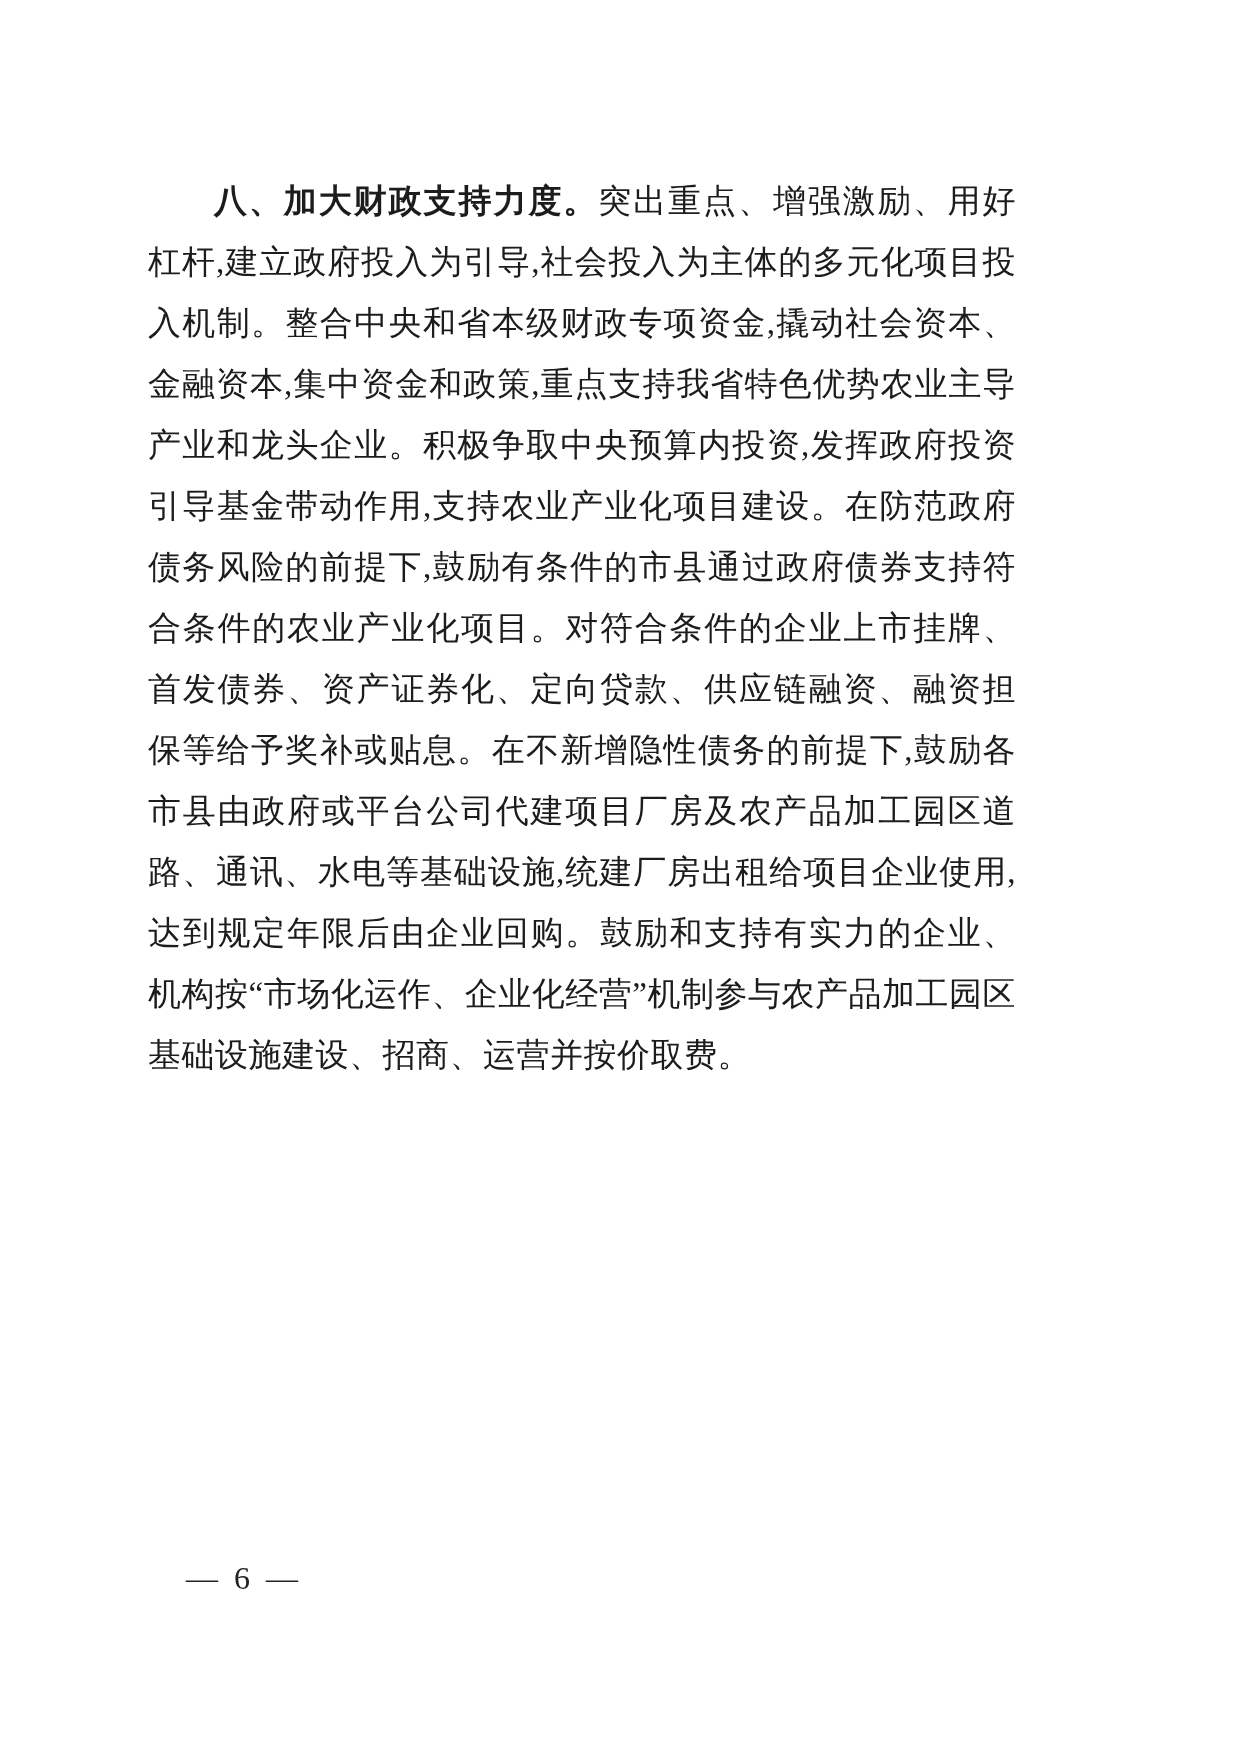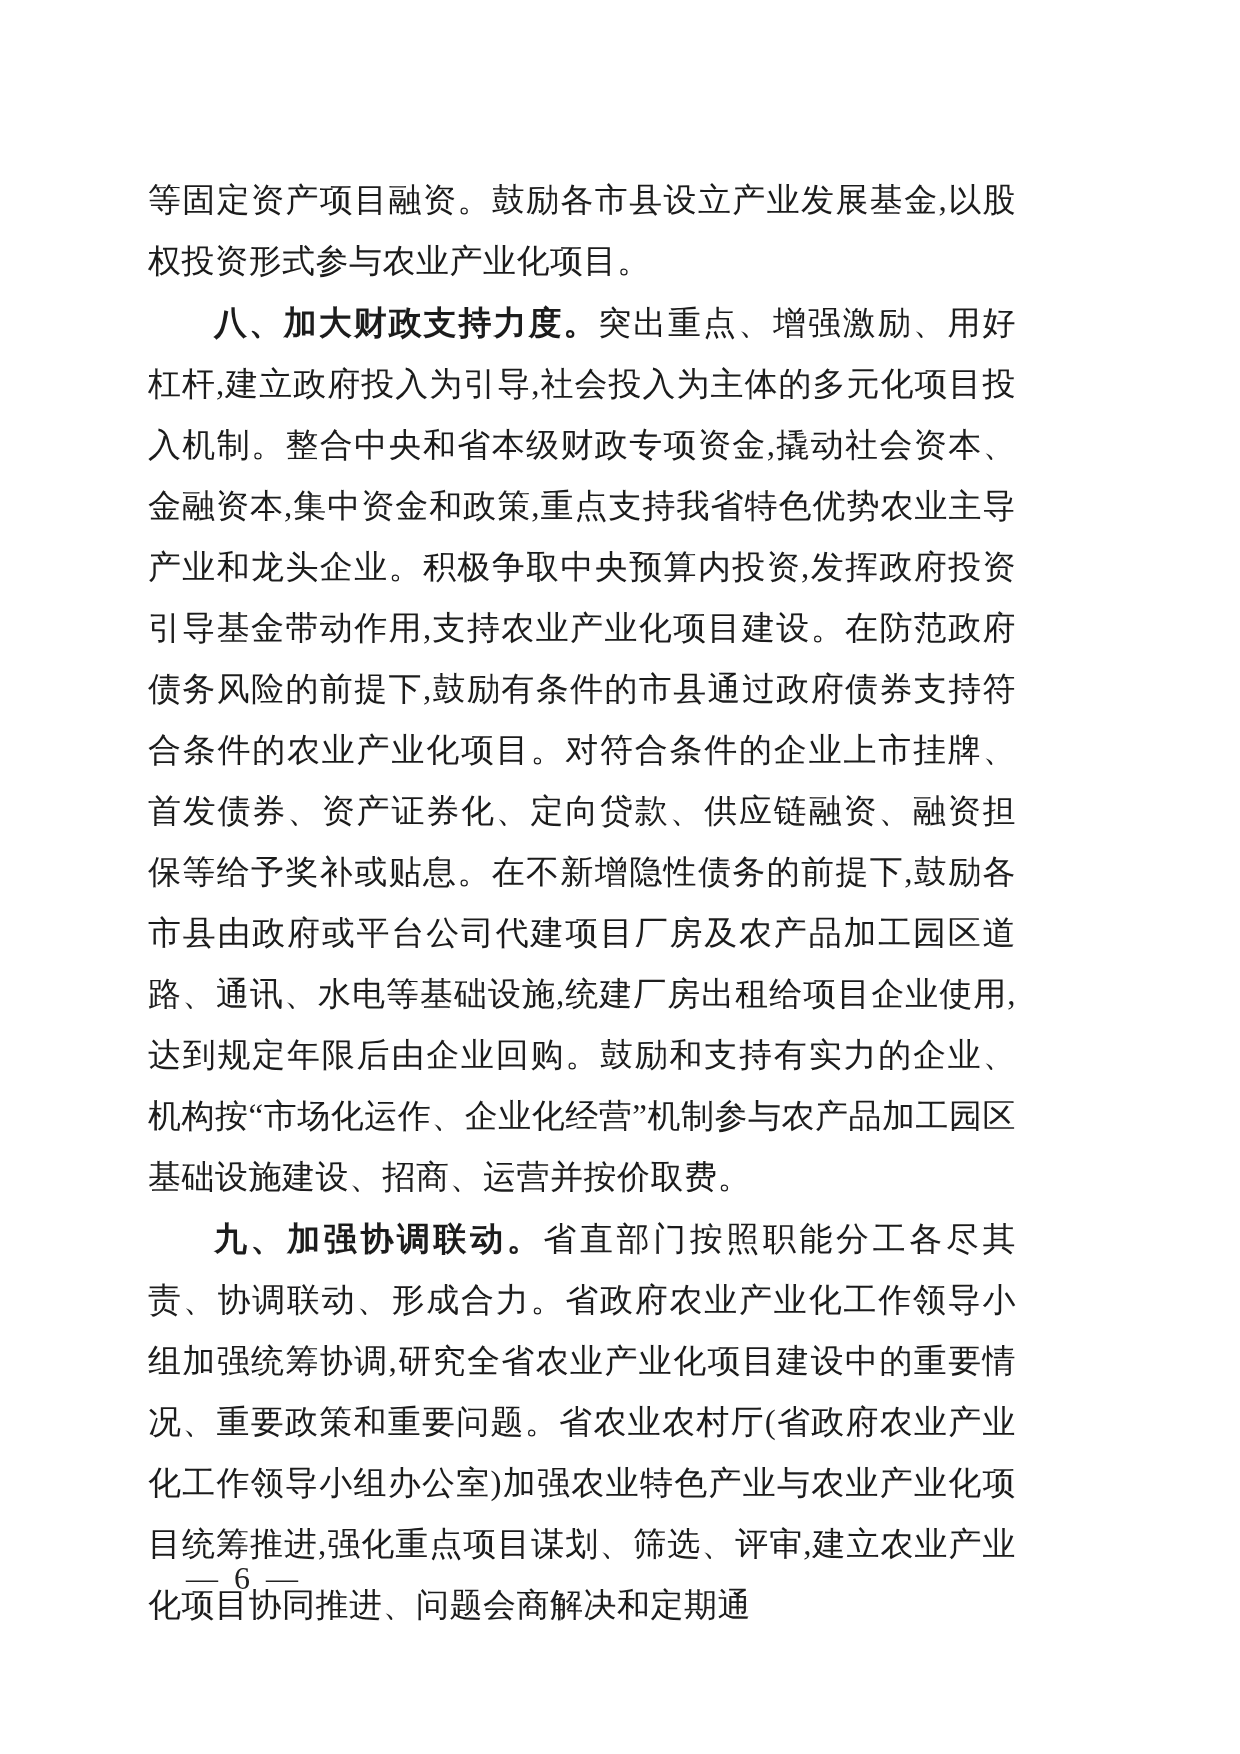--- a/index.html
+++ b/index.html
@@ -49,25 +49,23 @@
     font-family: "Liberation Serif", "DejaVu Serif", serif;
   }
 </style>
 </head>
 <body>
 
 <div class="page">
 
   <main class="content">
 
-    <p class="para"><span>等固定资产项目融资。鼓励各市县设立产业发展基金,以股权投资形式参与农业产业化项目。</span></p>
 
     <p class="para indent"><b class="lead">八、加大财政支持力度。</b><span>突出重点、增强激励、用好杠杆,建立政府投入为引导,社会投入为主体的多元化项目投入机制。整合中央和省本级财政专项资金,撬动社会资本、金融资本,集中资金和政策,重点支持我省特色优势农业主导产业和龙头企业。积极争取中央预算内投资,发挥政府投资引导基金带动作用,支持农业产业化项目建设。在防范政府债务风险的前提下,鼓励有条件的市县通过政府债券支持符合条件的农业产业化项目。对符合条件的企业上市挂牌、首发债券、资产证券化、定向贷款、供应链融资、融资担保等给予奖补或贴息。在不新增隐性债务的前提下,鼓励各市县由政府或平台公司代建项目厂房及农产品加工园区道路、通讯、水电等基础设施,统建厂房出租给项目企业使用,达到规定年限后由企业回购。鼓励和支持有实力的企业、机构按“市场化运作、企业化经营”机制参与农产品加工园区基础设施建设、招商、运营并按价取费。</span></p>
 
-    <p class="para indent"><b class="lead">九、加强协调联动。</b><span>省直部门按照职能分工各尽其责、协调联动、形成合力。省政府农业产业化工作领导小组加强统筹协调,研究全省农业产业化项目建设中的重要情况、重要政策和重要问题。省农业农村厅(省政府农业产业化工作领导小组办公室)加强农业特色产业与农业产业化项目统筹推进,强化重点项目谋划、筛选、评审,建立农业产业化项目协同推进、问题会商解决和定期通</span></p>
 
   </main>
 
   <footer class="footer">
     <span>— 6 —</span>
   </footer>
 
 </div>
 
 </body></html>

